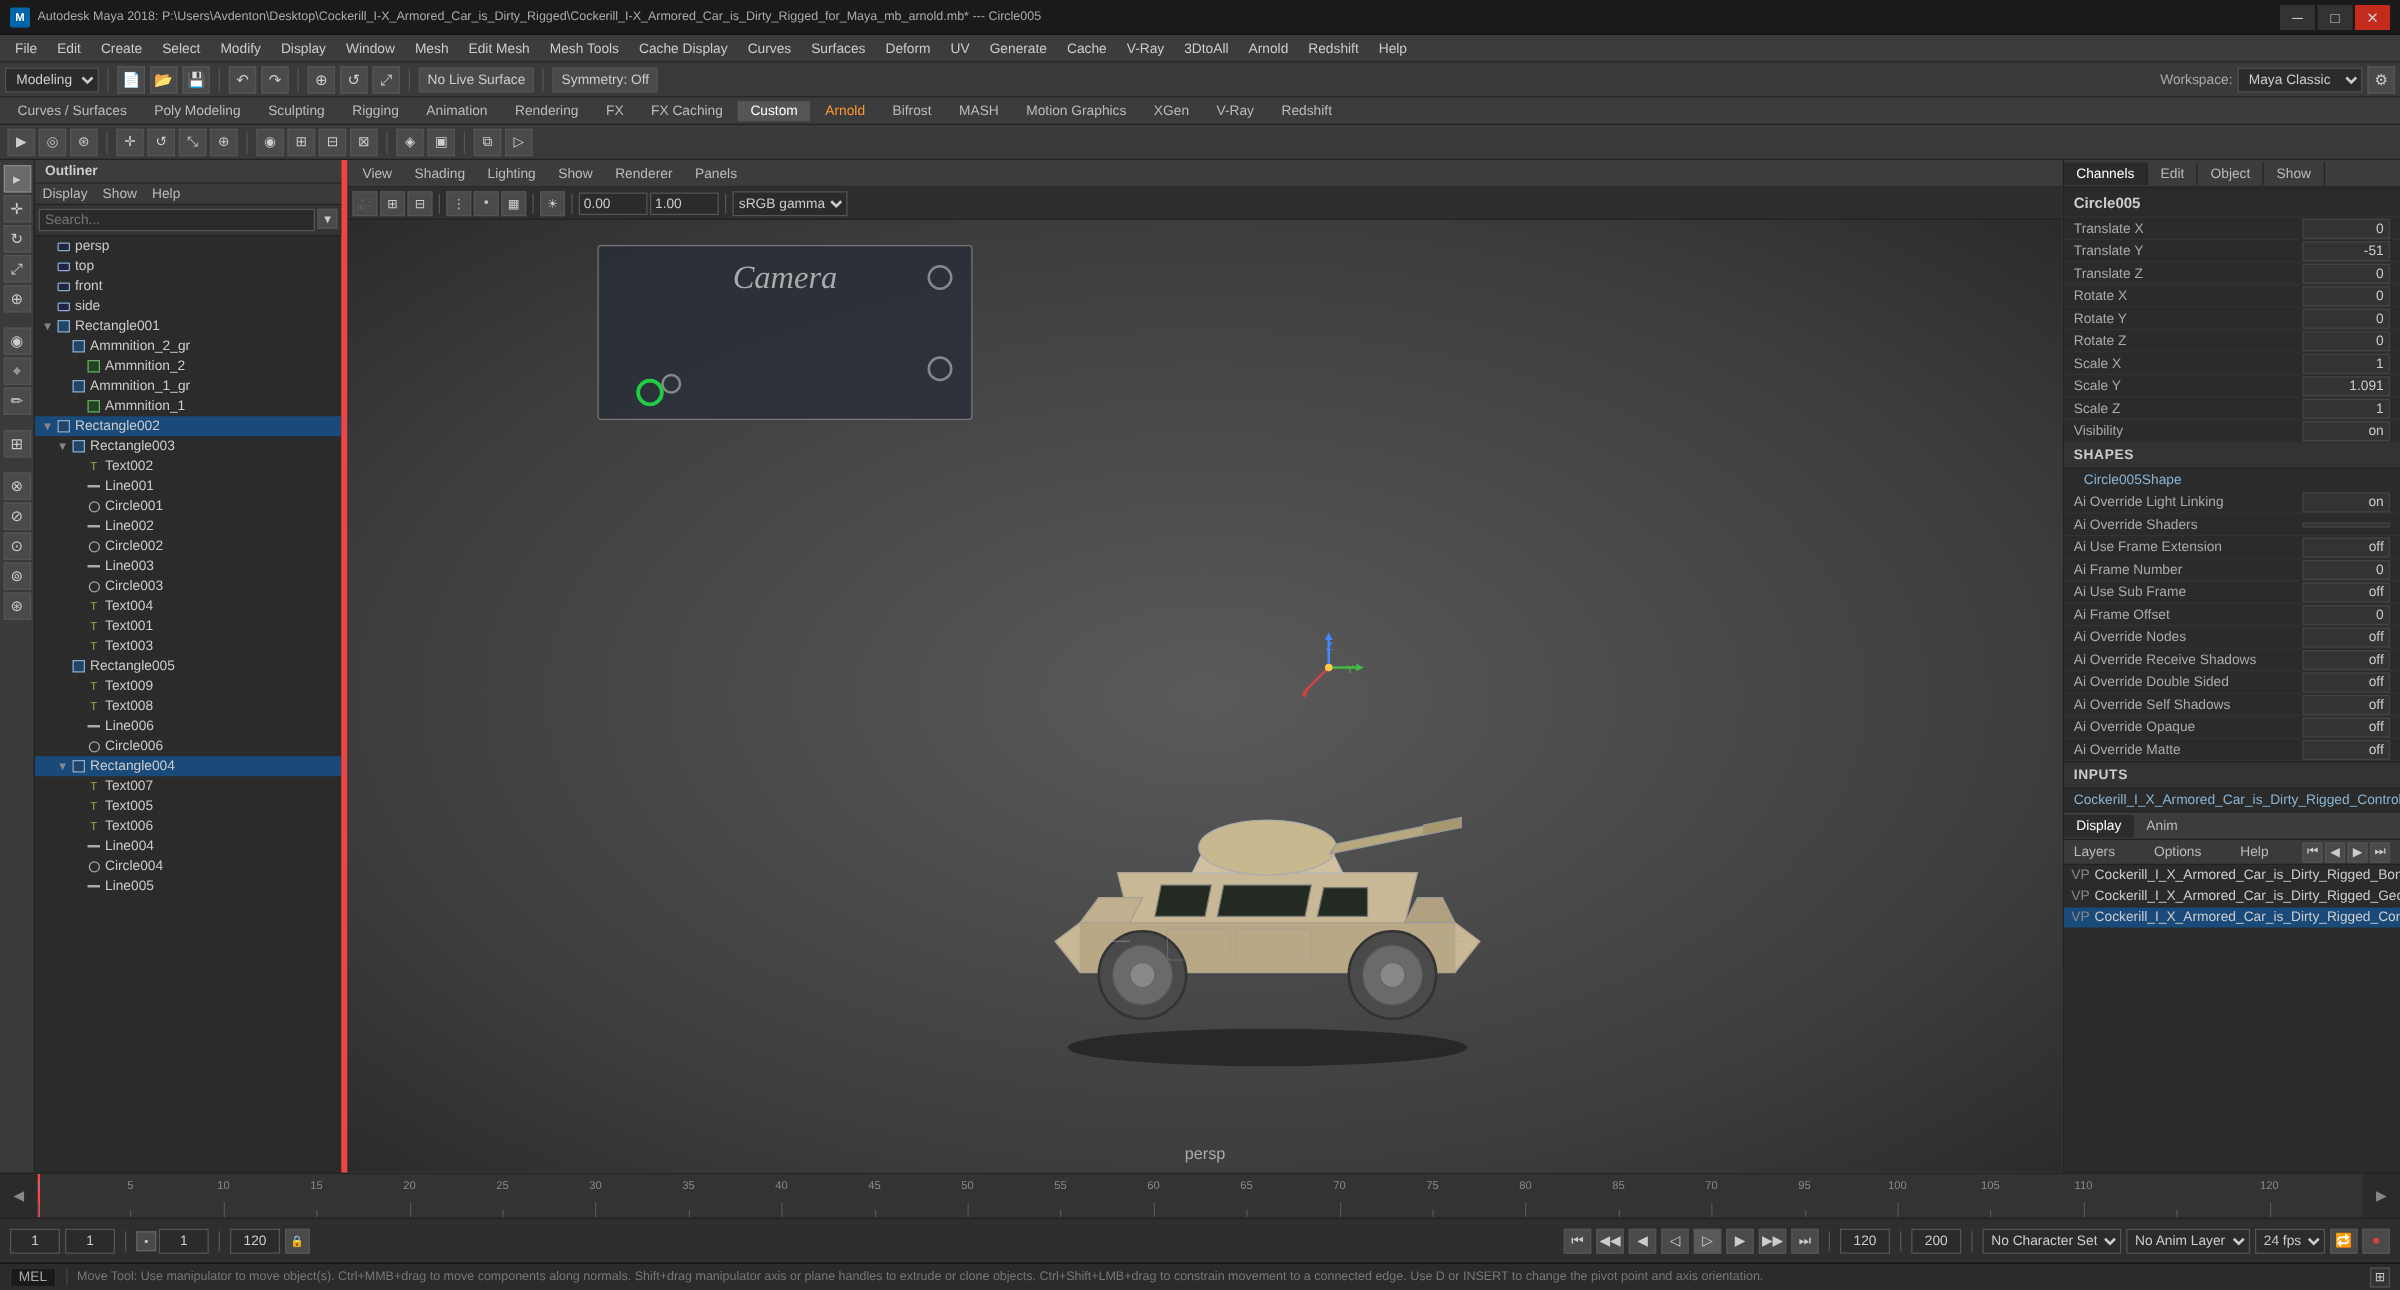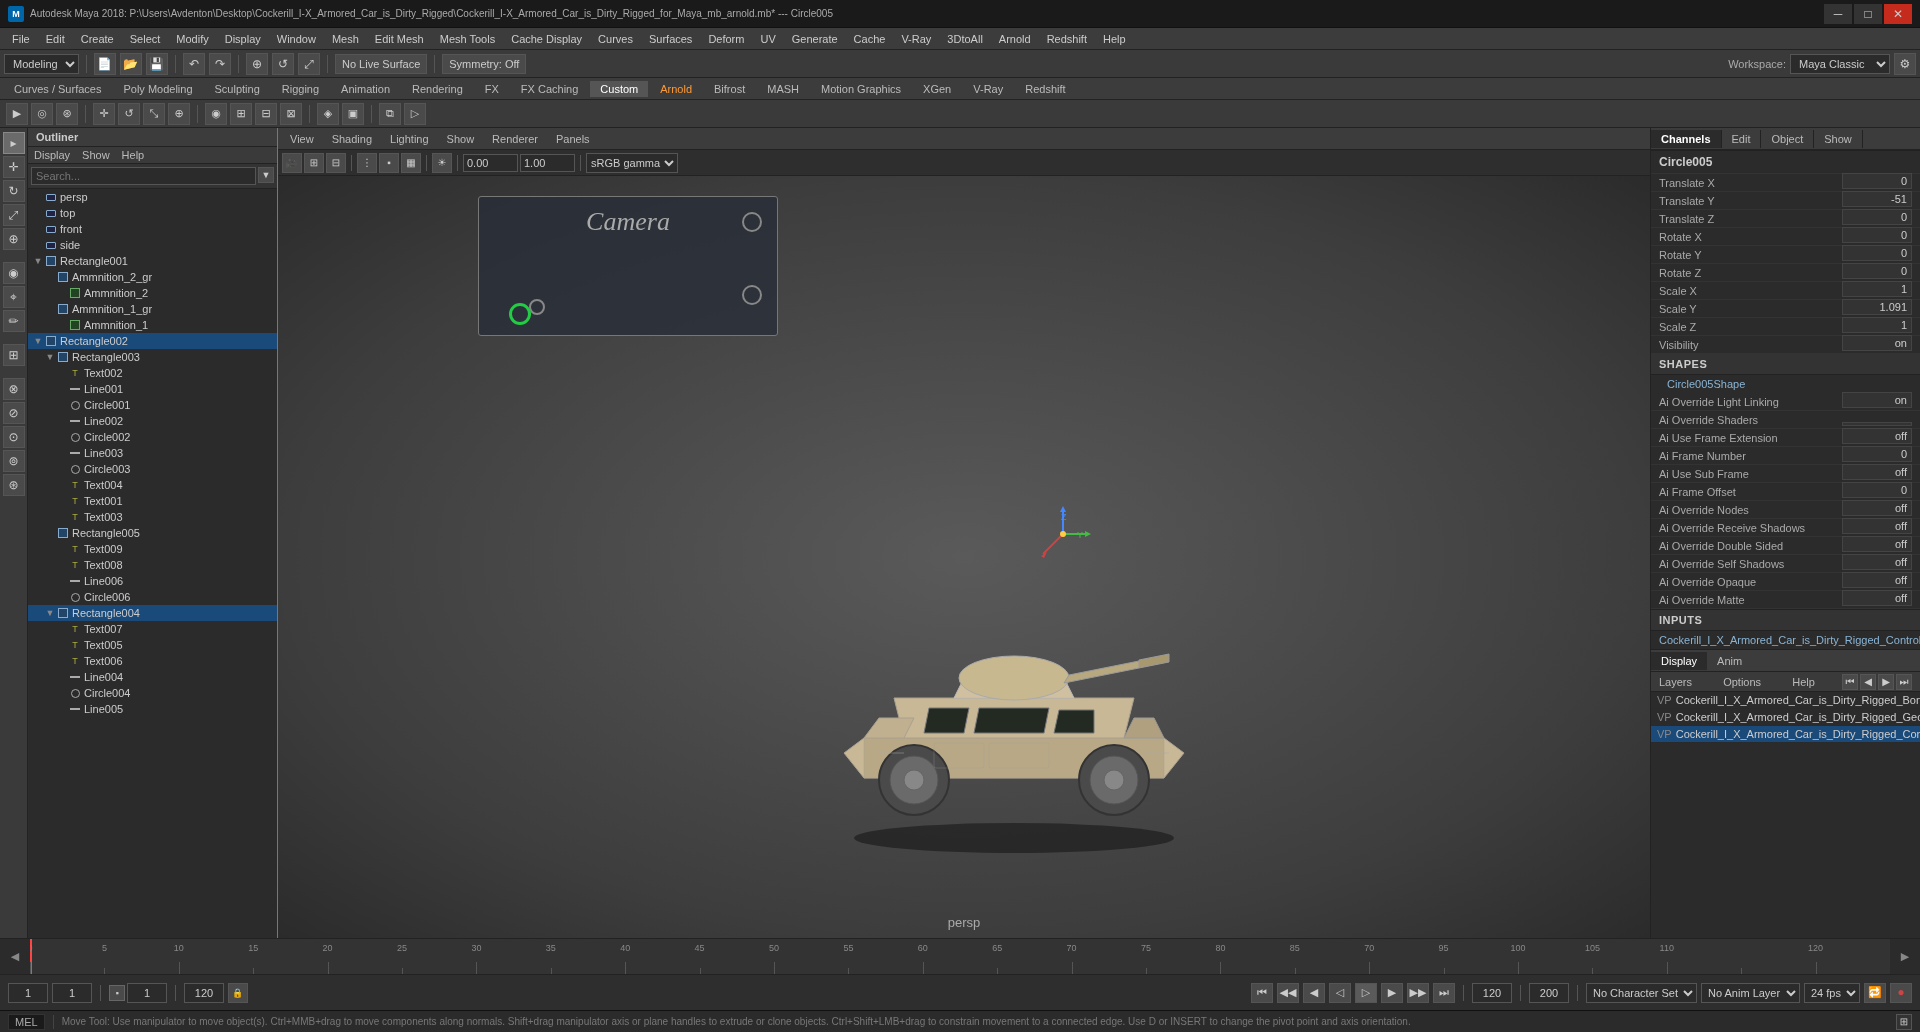--- a/index.html
+++ b/index.html
@@ -38,21 +38,21 @@
 
     
     #main-layout { display: flex; height: calc(1032px - 28px - 22px - 28px - 22px - 28px - 36px - 36px); }
 
     
     #left-panel { width: 28px; background: #3a3a3a; border-right: 1px solid #222; display: flex; flex-direction: column; align-items: center; padding: 4px 0; gap: 2px; }
     .left-tool { width: 22px; height: 22px; background: #4a4a4a; border: 1px solid #555; display: flex; align-items: center; justify-content: center; cursor: pointer; font-size: 12px; color: #ccc; }
     .left-tool.active { background: #6a6a6a; border-color: #888; }
 
     
-    #outliner { width: 250px; background: #2b2b2b; border-right: 1px solid #ef4444; display: flex; flex-direction: column; }
+    #outliner { width: 250px; background: #2b2b2b; border-right: 5px solid #ef4444; display: flex; flex-direction: column; }
     #outliner-header { background: #3c3c3c; padding: 3px 8px; font-size: 11px; font-weight: bold; color: #ccc; border-bottom: 1px solid #222; }
     #outliner-menu { display: flex; gap: 0; background: #3a3a3a; border-bottom: 1px solid #222; }
     .out-menu { padding: 2px 6px; font-size: 11px; color: #bbb; cursor: pointer; }
     #outliner-search { padding: 3px; background: #333; border-bottom: 1px solid #222; display: flex; gap: 2px; }
     #outliner-search input { flex: 1; background: #2b2b2b; border: 1px solid #555; color: #ccc; padding: 2px 4px; font-size: 11px; }
     #outliner-tree { flex: 1; overflow-y: auto; overflow-x: hidden; }
     .tree-item { display: flex; align-items: center; padding: 1px 0; cursor: pointer; font-size: 11px; white-space: nowrap; }
     .tree-item.selected { background: #1a4a7a; }
     .tree-arrow { width: 12px; flex-shrink: 0; text-align: center; font-size: 9px; color: #888; }
     .tree-label { color: #ccc; font-size: 11px; }
@@ -68,24 +68,24 @@
     #viewport-canvas { width: 100%; height: calc(100% - 48px); position: relative; background: #4a4a4a; overflow: hidden; }
     .scene-bg { position: absolute; inset: 0; background: radial-gradient(ellipse at center, #5a5a5a 0%, #3d3d3d 70%, #2b2b2b 100%); }
 
     .viewport-label { position: absolute; font-size: 13px; color: #aaa; }
     #vp-persp { bottom: 8px; left: 50%; transform: translateX(-50%); }
 
     
     #channels-box { width: 270px; background: #2b2b2b; border-left: 1px solid #222; display: flex; flex-direction: column; overflow: hidden; }
     #channels-header { background: #3c3c3c; height: 22px; display: flex; align-items: center; border-bottom: 1px solid #222; }
     .ch-tab { padding: 3px 10px; font-size: 11px; color: #bbb; cursor: pointer; border-right: 1px solid #222; }
-    .ch-tab.active { background: #2b2b2b; color: #fff; font-weight: bold; }
+    .ch-tab.active { background: #2b2b2b; color: #fff; }
     #channels-menu { display: flex; gap: 0; background: #3a3a3a; border-bottom: 1px solid #222; }
     #obj-name { padding: 4px 8px; font-size: 12px; font-weight: bold; color: #ccc; border-bottom: 1px solid #333; }
-    .ch-row { display: flex; align-items: flex-end; padding: 2px 8px; border-bottom: 1px solid #333; height: 18px; }
+    .ch-row { display: flex; align-items: center; padding: 2px 8px; border-bottom: 1px solid #333; height: 18px; }
     .ch-label { flex: 1; font-size: 11px; color: #aaa; }
     .ch-value { width: 70px; text-align: right; font-size: 11px; color: #ccc; background: #333; padding: 1px 4px; border: 1px solid #444; }
     #shapes-section { padding: 4px 8px; font-size: 11px; font-weight: bold; color: #ccc; background: #333; border-bottom: 1px solid #222; letter-spacing: 0.5px; }
     .shape-item { padding: 3px 16px; font-size: 11px; color: #8ab4d4; cursor: pointer; }
 
     
     #layer-panel { border-top: 1px solid #222; }
     #layer-header { background: #3c3c3c; height: 22px; display: flex; align-items: center; border-bottom: 1px solid #222; }
     .layer-tab { padding: 3px 10px; font-size: 11px; color: #bbb; cursor: pointer; }
     .layer-tab.active { background: #2b2b2b; color: #fff; }

